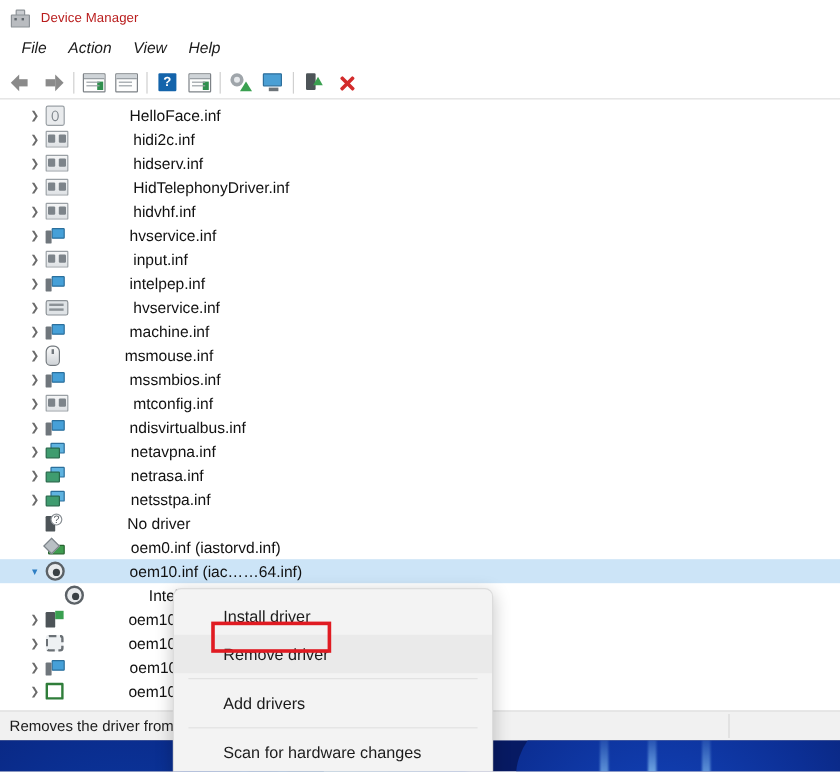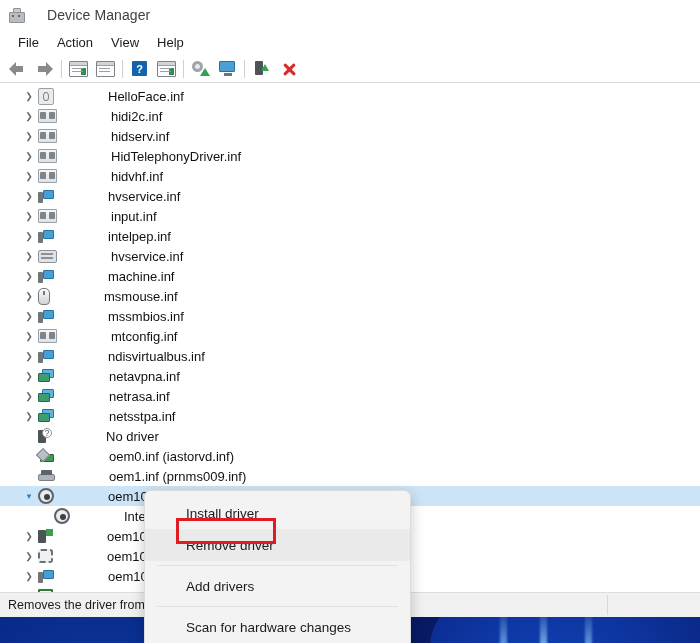--- a/index.html
+++ b/index.html
@@ -29,23 +29,23 @@
   
   #titlebar {
     height: 30px;
     background: #ffffff;
     display: flex;
     align-items: center;
     padding-left: 7px;
     flex: none;
   }
   #titlebar .title-text {
-    font-size: 14px;
-    color: #404040;
-    margin-left: 22px;
+    font-size: 11px;
+    color: #b91c1c;
+    margin-left: 9px;
     letter-spacing: 0.1px;
   }
   .dm-icon {
     width: 18px; height: 16px;
     position: relative;
     flex: none;
   }
   .dm-icon .body {
     position: absolute;
     left: 2px; top: 5px;
@@ -69,23 +69,23 @@
     top: 8px;
   }
   .dm-icon .dot.d1 { left: 5px; }
   .dm-icon .dot.d2 { left: 11px; }
 
   
   #menubar {
     height: 25px;
     background: #ffffff;
     display: flex;
-    align-items: center;
     padding-left: 9px;
     flex: none;
+    font-style: italic;
   }
   .menu-item {
     font-size: 13px;
     color: #1b1b1b;
     padding: 2px 9px 3px 9px;
     cursor: default;
   }
 
   
   #toolbar {
@@ -759,25 +759,20 @@
         </div>
         <div class="row">
           <div class="chev none"></div>
           <div class="row-icon ic-nodrv"></div>
           <div class="row-label">No driver</div>
         </div>
         <div class="row">
           <div class="chev none"></div>
           <div class="row-icon ic-storage"></div>
           <div class="row-label">oem0.inf (iastorvd.inf)</div>
-        </div>
-        <div class="row">
-          <div class="chev none"></div>
-          <div class="row-icon ic-printer"></div>
-          <div class="row-label">oem1.inf (prnms009.inf)</div>
         </div>
         <div class="row selected">
           <div class="chev down">▾</div>
           <div class="row-icon ic-cam"></div>
           <div class="row-label">oem10.inf (iac……64.inf)</div>
         </div>
         <div class="row child">
           <div class="row-icon ic-cam"></div>
           <div class="row-label">Intel(R) AV…</div>
         </div>

